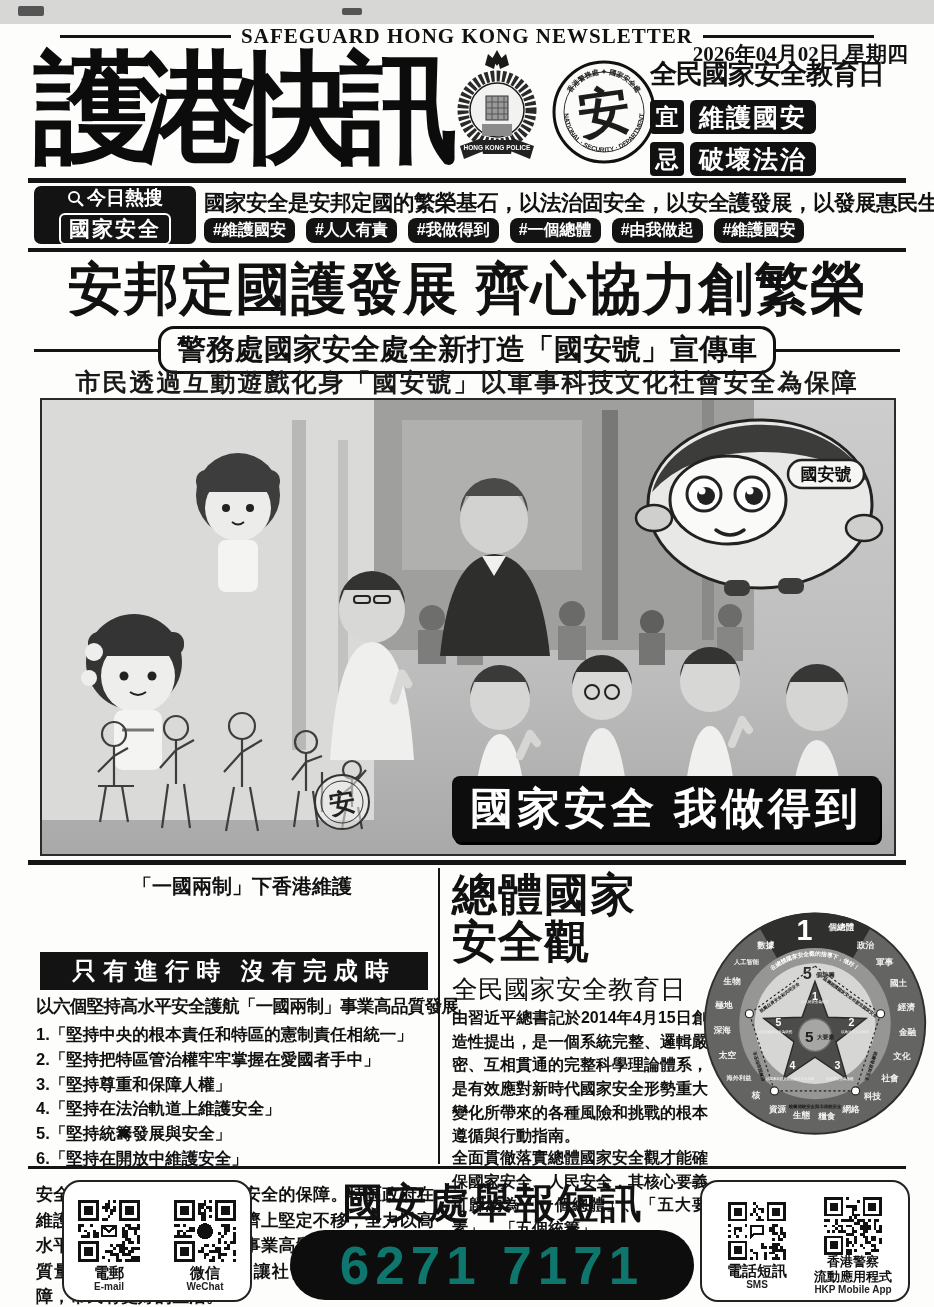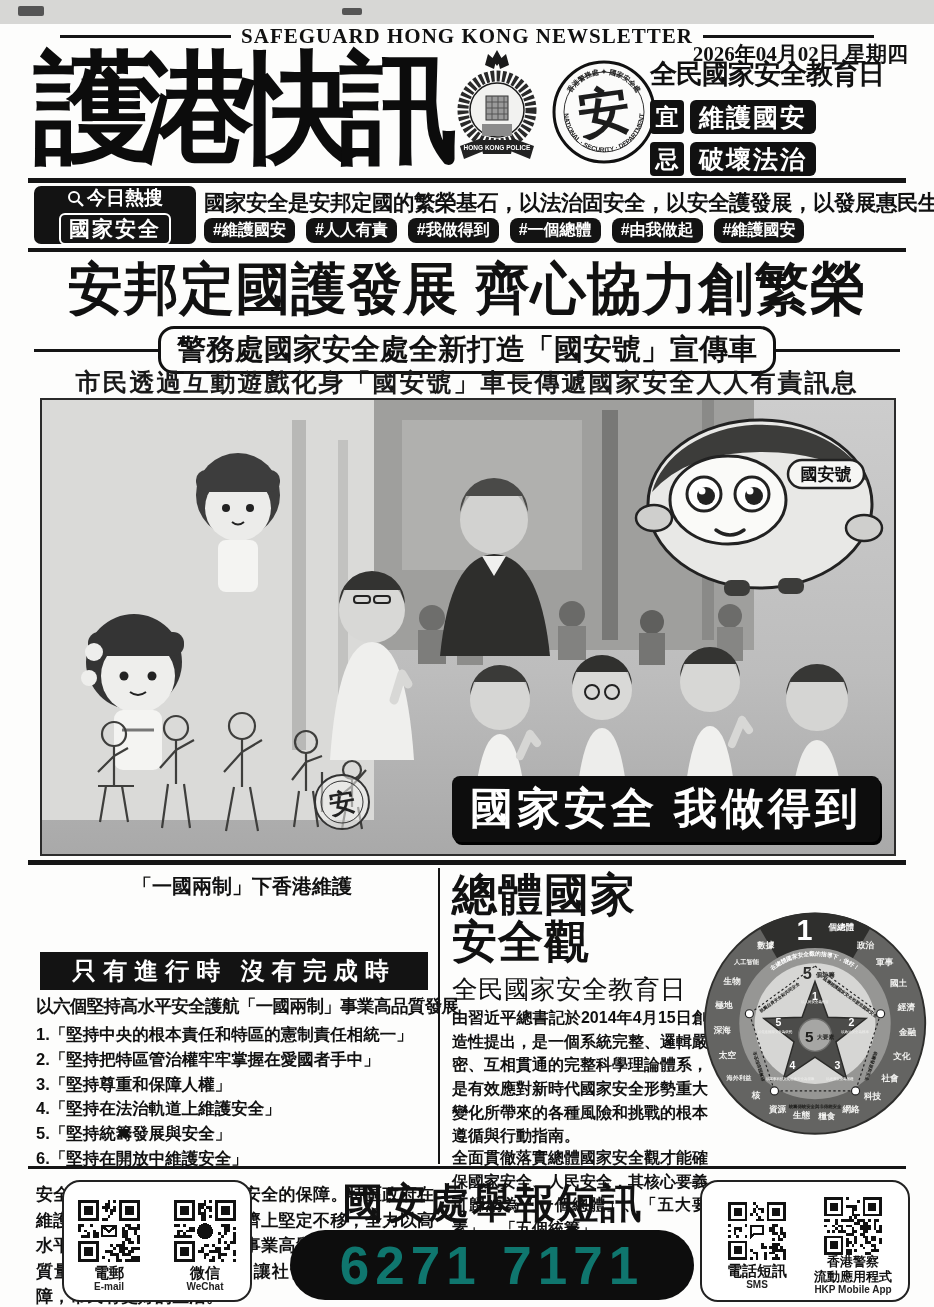--- a/index.html
+++ b/index.html
@@ -162,21 +162,21 @@
   </div>
 
   <div class="rule" style="left:28px;top:248px;width:878px;height:4px;"></div>
 
   <div id="headline" class="abs">安邦定國護發展  齊心協力創繁榮</div>
   <div id="subhead-row" class="abs">
     <div class="hline" style="height:3px;"></div>
     <div id="subhead-box">警務處國家安全處全新打造「國安號」宣傳車</div>
     <div class="hline" style="height:3px;"></div>
   </div>
-  <div id="lede" class="abs">市民透過互動遊戲化身「國安號」車長傳遞國家安全人人有責訊息</div>
+  <div id="lede" class="abs">市民透過互動遊戲化身「國安號」以軍事科技文化社會安全為保障</div>
 
   <div id="photo" class="abs">
     <svg width="852" height="454" viewBox="0 0 852 454">
       <defs>
         <linearGradient id="bgph" x1="0" y1="0" x2="0" y2="1">
           <stop offset="0" stop-color="#cdcdcd"></stop>
             <stop offset=".6" stop-color="#bdbdbd"></stop>
             <stop offset="1" stop-color="#a9a9a9"></stop>
         </linearGradient>
       </defs>

